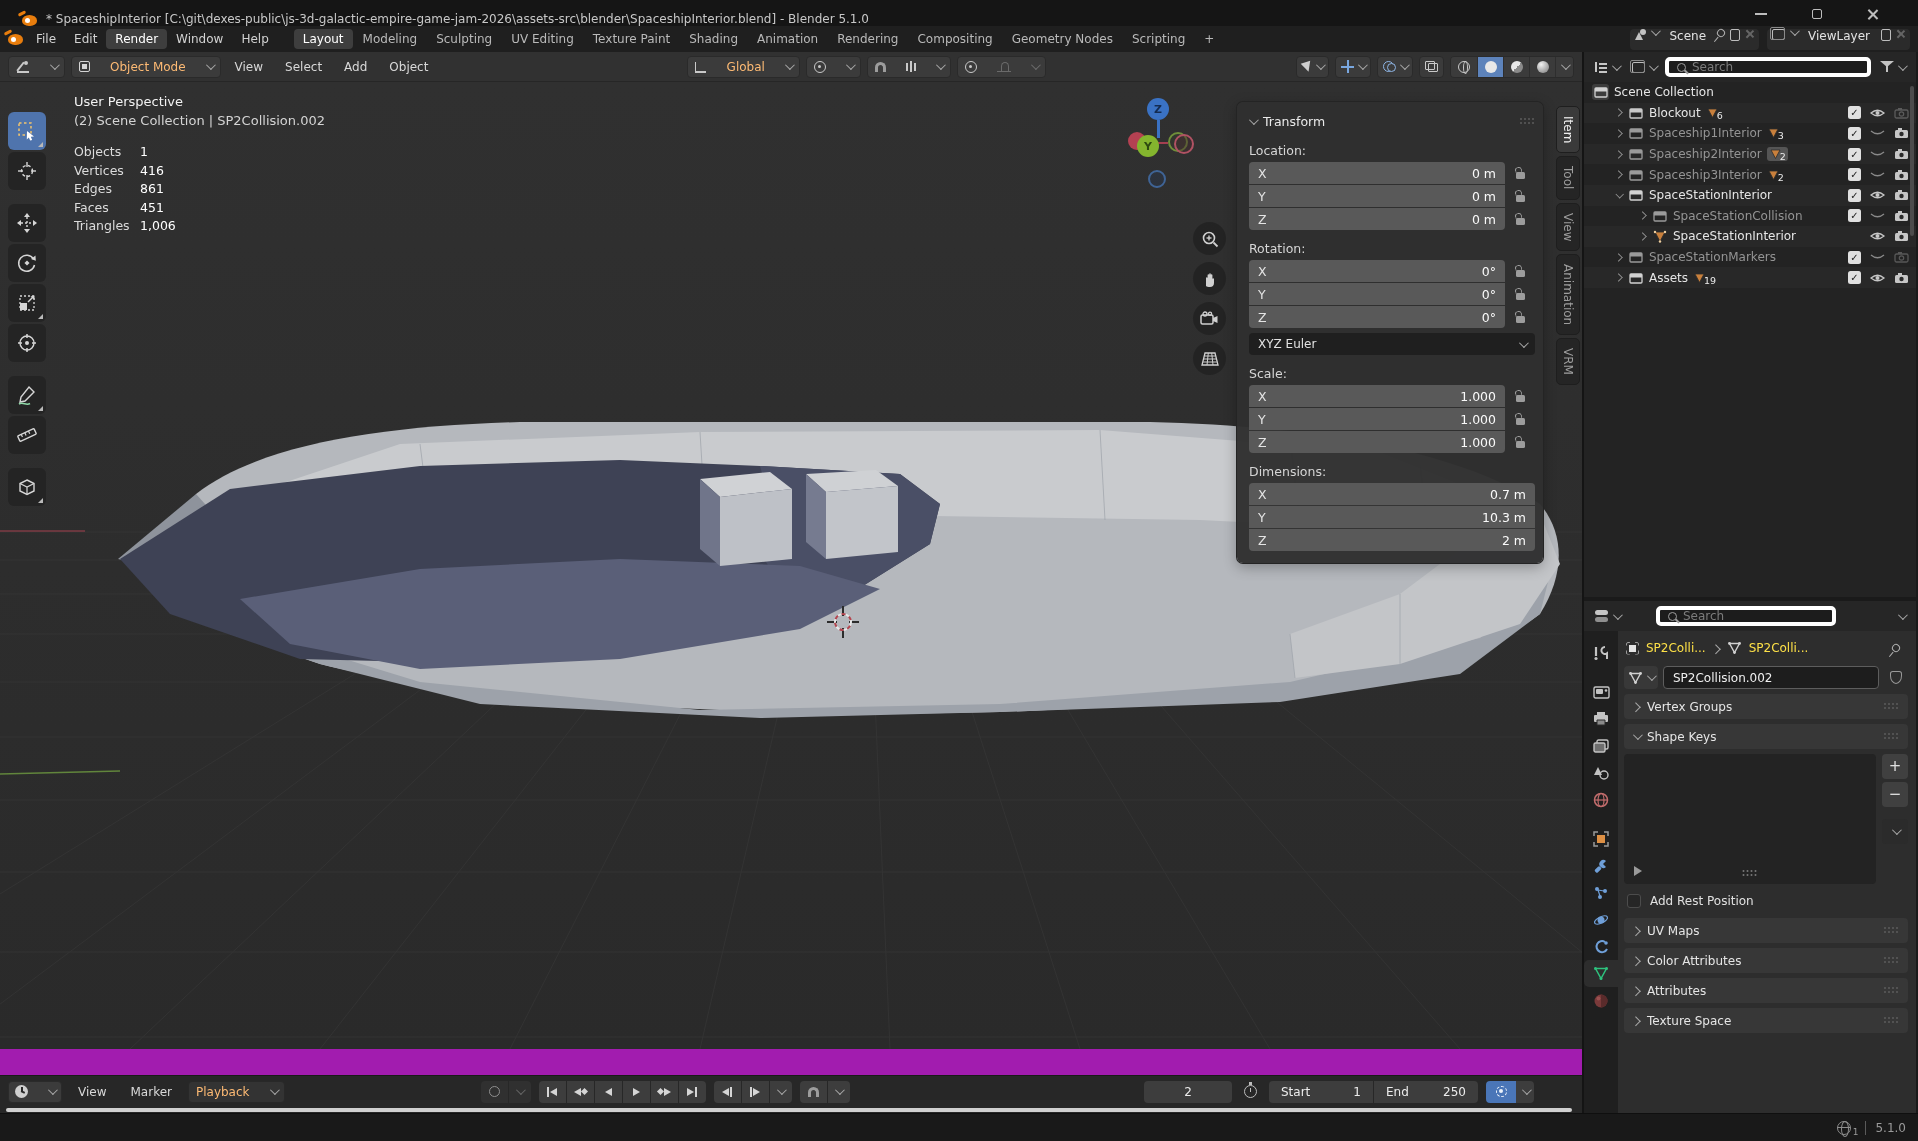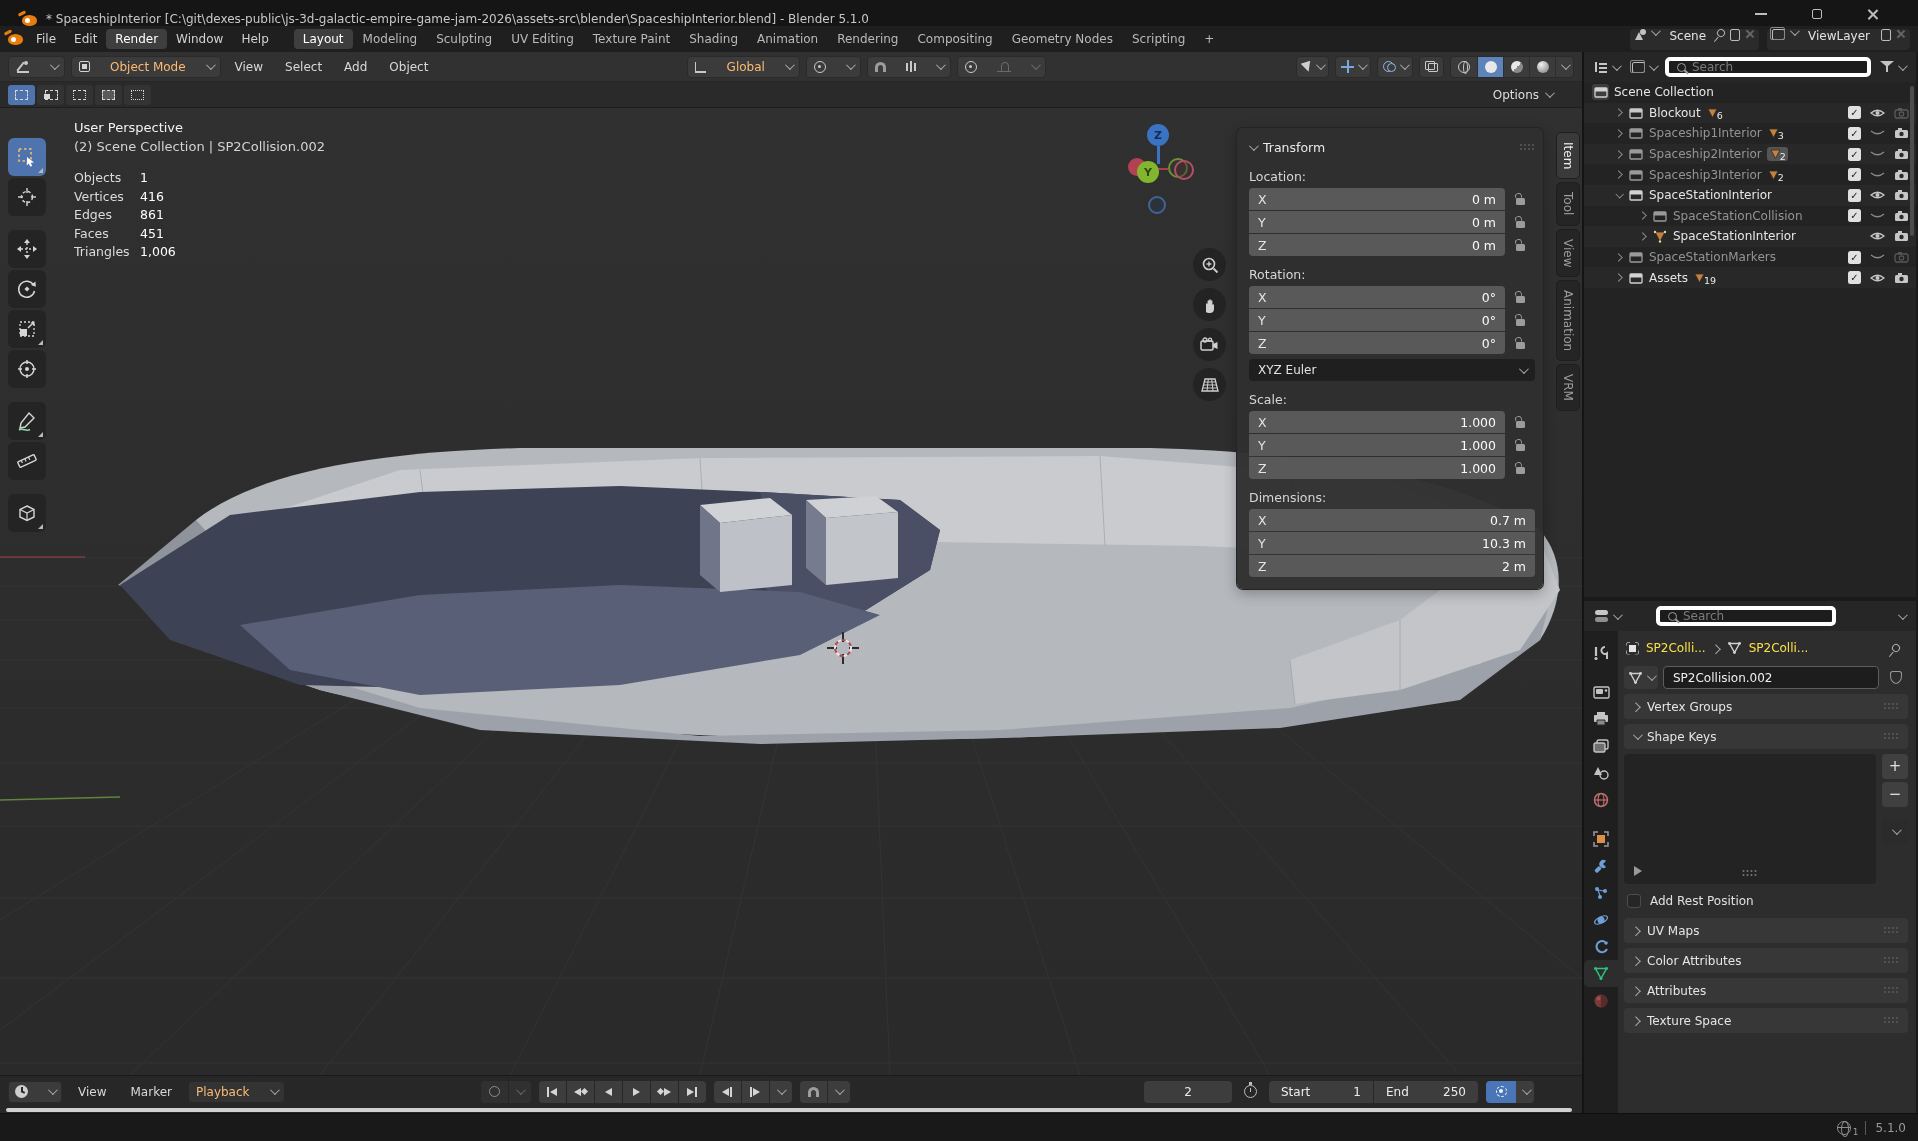--- a/index.html
+++ b/index.html
@@ -396,42 +396,20 @@
             </div>
           <div class="sh-seg">
               <div class="sph rend"></div>
             </div>
           <div class="sh-seg" style="width:18px">
               <div class="chv"></div>
             </div>
         </div>
       </div>
 
-      <div class="tool-settings">
-        <div class="sm-btn active">
-            <div class="dsq"></div>
-          </div>
-        <div class="sm-btn">
-            <div class="fsq"></div>
-            <div class="dsq"></div>
-          </div>
-        <div class="sm-btn">
-            <div class="dsq" style="border-style:dashed dotted"></div>
-          </div>
-        <div class="sm-btn">
-            <div class="dsq" style="background:#5a5a5a"></div>
-          </div>
-        <div class="sm-btn">
-            <div class="dsq" style="border-style:dotted"></div>
-          </div>
-        <div class="opts">
-          <span>Options</span>
-          <div class="chv"></div>
-        </div>
-      </div>
 
       <div class="viewport">
         <svg class="scene-svg" width="1584" height="967" viewBox="0 0 1584 967">
           <defs>
             <linearGradient id="bgGrad" x1="0" y1="0" x2="0" y2="1">
               <stop offset="0" stop-color="#303030"></stop>
                 <stop offset="1" stop-color="#2a2a2a"></stop>
             </linearGradient>
           </defs>
           <rect x="0" y="0" width="1584" height="967" fill="url(#bgGrad)"></rect>

